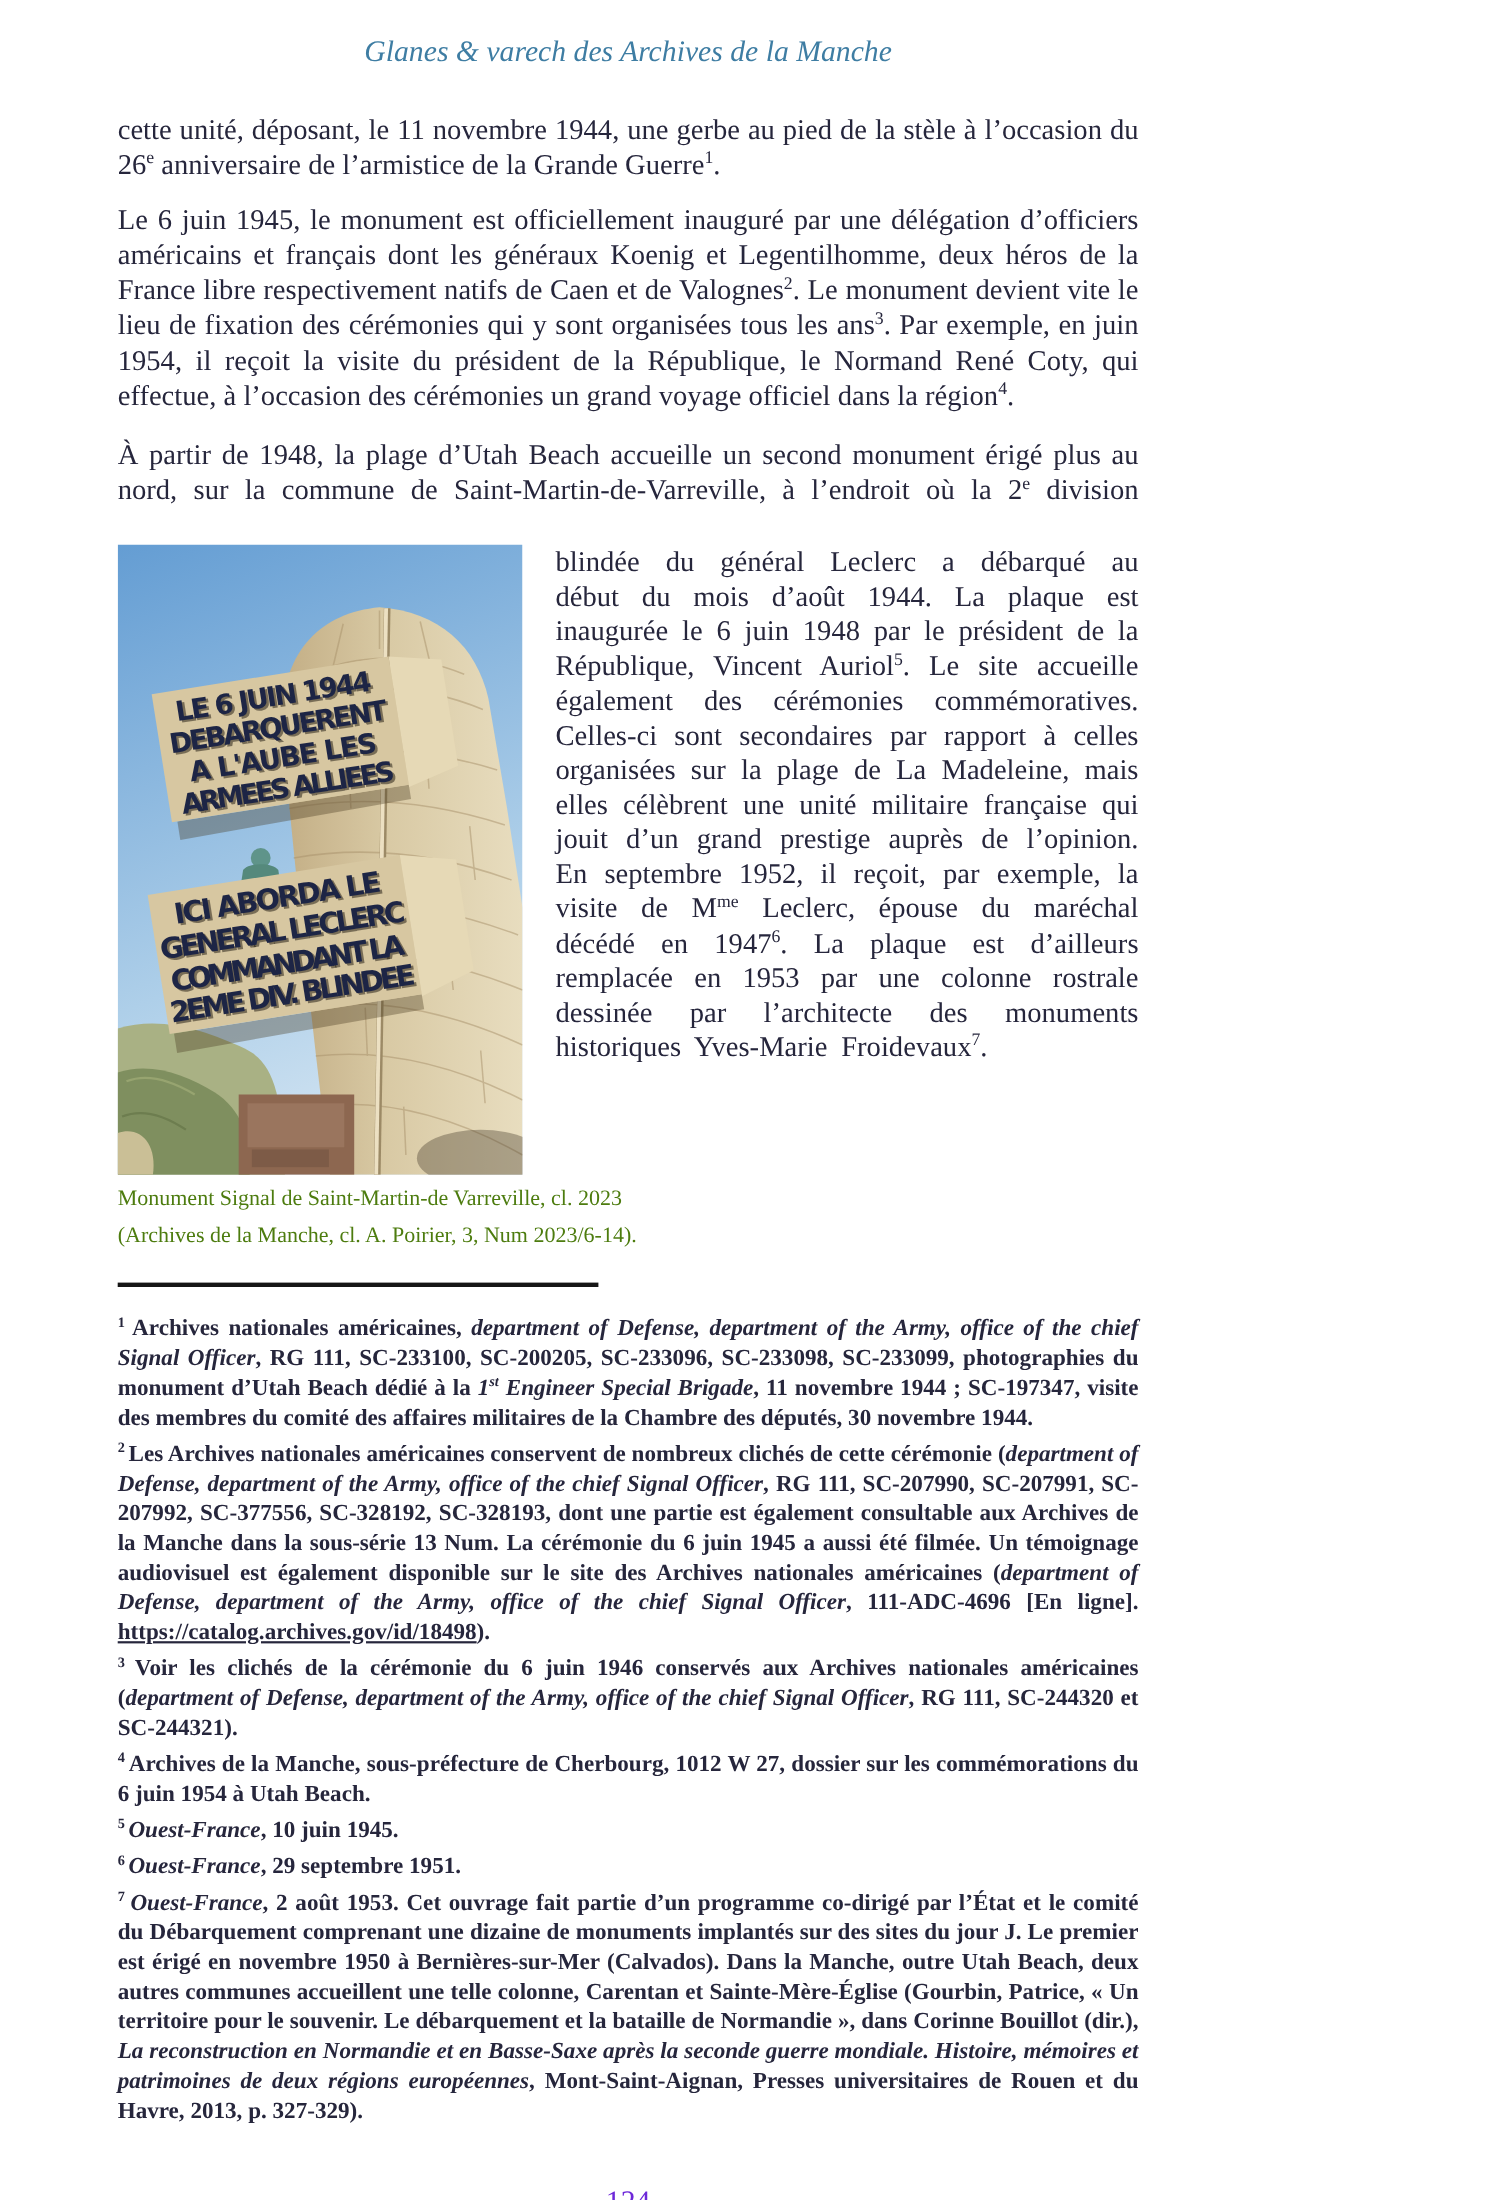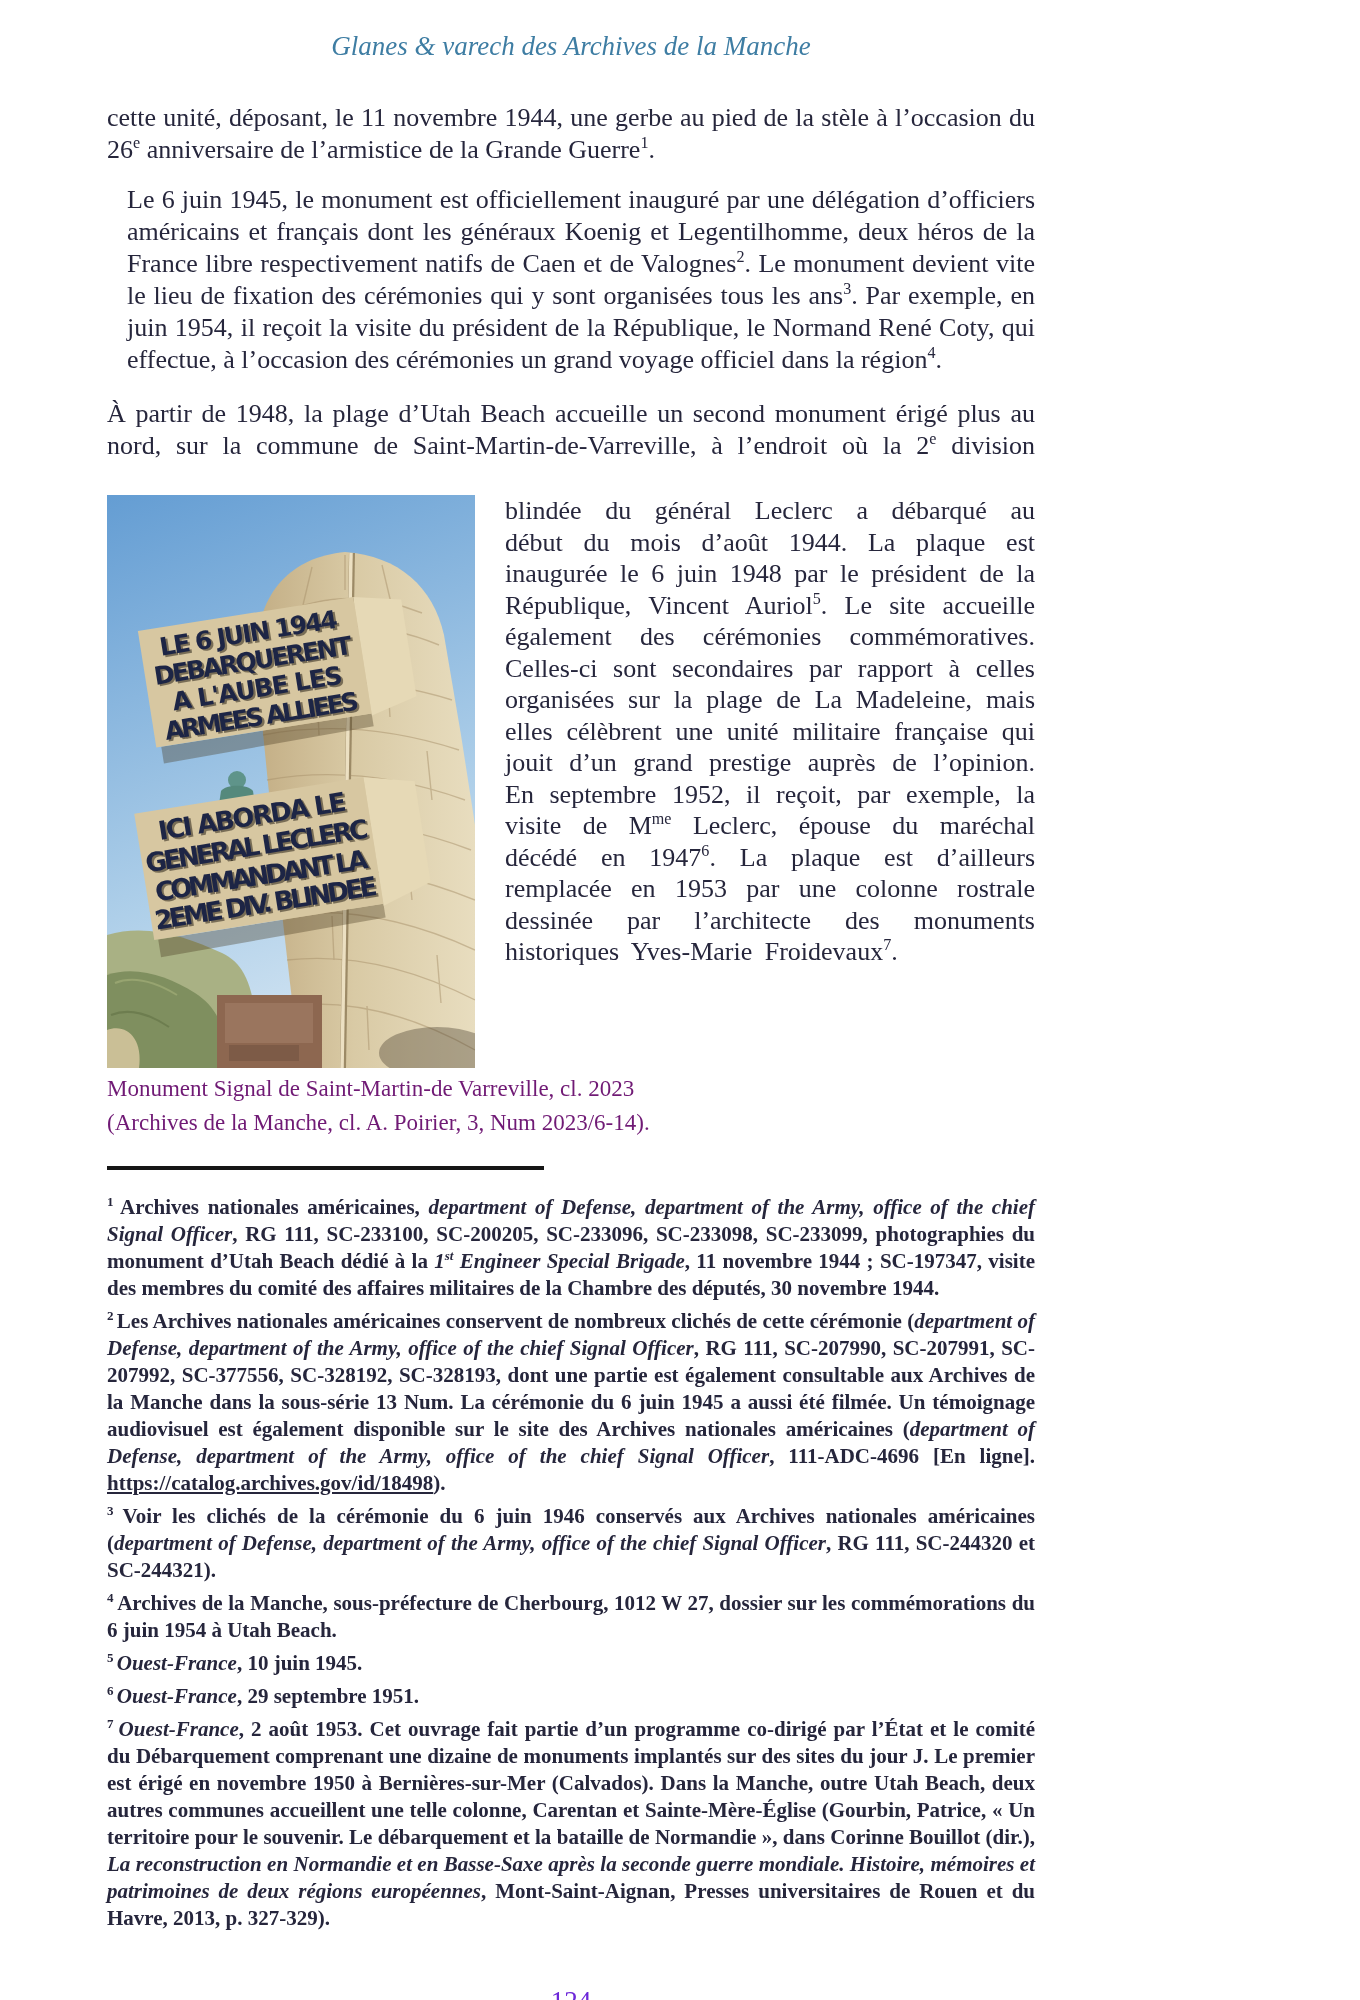--- a/index.html
+++ b/index.html
@@ -21,39 +21,39 @@
     color:#3e7da3;
   }
   .body-par{
     margin:0;
     font-size:26px;
     line-height:32px;
     text-align:justify;
     hyphens:none;
   }
   .p1{margin-top:39px;}
-  .p2{margin-top:18px;margin-left:20px;}
+  .p2{margin-top:18px;}
   .p3{margin-top:22px;text-align-last:justify;-moz-text-align-last:justify;}
   .figure-flow{margin-top:33px;}
   .photo-frame{
     float:left;
     width:368px;height:573px;
     margin:0 30px 0 0;
     padding:0;border:none;
   }
   .photo-frame svg{display:block;}
   .wrapped{
     line-height:31.5px;
     word-spacing:6px;
   }
   .caption{
     margin-top:104px;
-    font-size:23px;
+    font-size:20px;
     line-height:34px;
-    color:#701a75;
+    color:#4d7c0f;
   }
   .footnote-sep{
     clear:both;
     margin-top:26px;
     width:437px;height:4px;
     background:#161616;
   }
   .footnotes{margin-top:24px;}
   .footnote{
     margin:0 0 6px 0;

